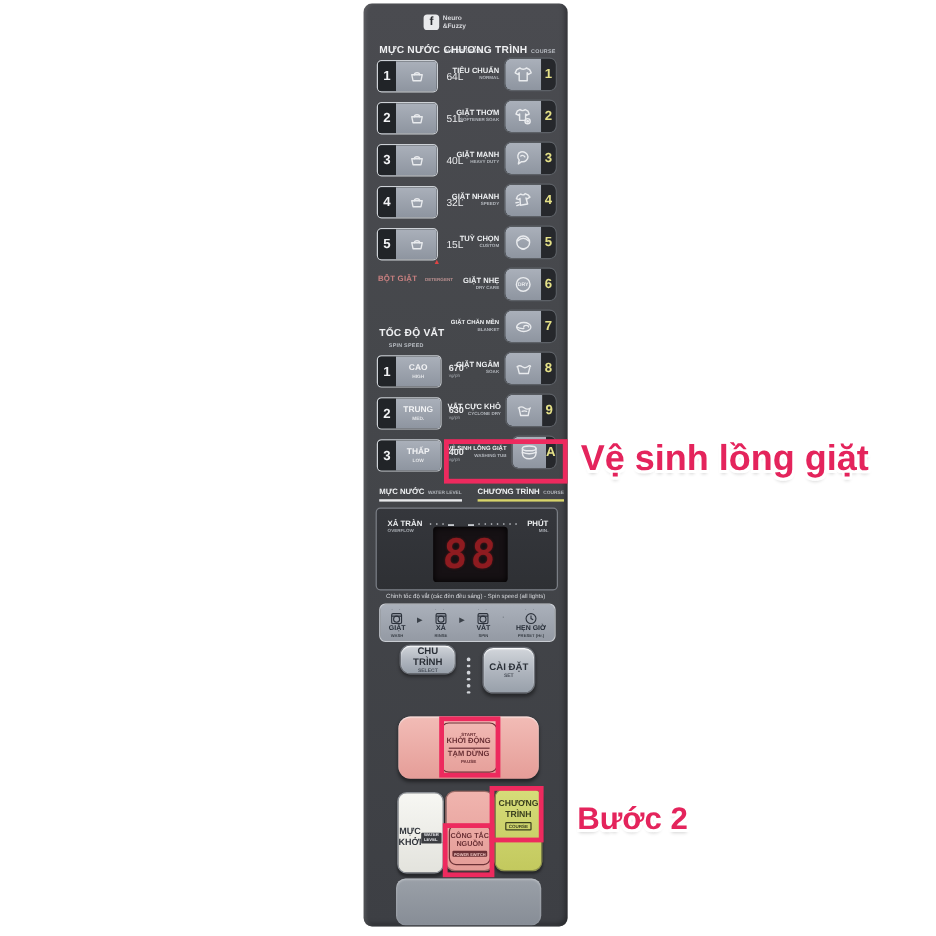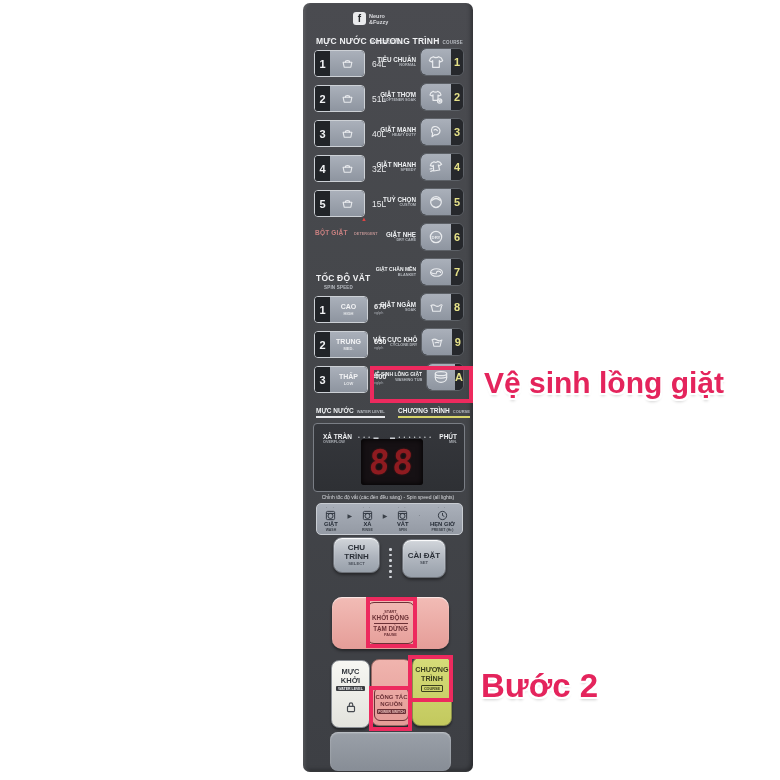--- a/index.html
+++ b/index.html
@@ -85,39 +85,39 @@
   .pstep .pl1 { color:#232a34; font-weight:bold; font-size:5.8px; line-height:7px; white-space:nowrap; }
   .pstep .pl2 { color:#3a4048; font-weight:bold; font-size:3.5px; line-height:4px; white-space:nowrap; }
   .parrow { color:#3a4048; font-size:6px; margin:0 1px; align-self:flex-start; padding-top:8px; }
 
   
   .bigkey { position:absolute; border-radius:9px; background:linear-gradient(180deg,#d2d6db 0%,#aeb4bd 55%,#98a0aa 100%);
     border:1px solid #6d7178; box-shadow:0 2px 3px rgba(0,0,0,.4), inset 0 1px 1px #fff;
     display:flex; flex-direction:column; align-items:center; justify-content:center; }
   .bigkey .k1 { color:#2b3038; font-weight:bold; font-size:8px; line-height:9px; text-align:center; }
   .bigkey .k2 { color:#4a505a; font-weight:bold; font-size:4.2px; line-height:6px; }
-  .key-select { left:30px; top:534px; width:47px; height:36px;justify-content:center; }
+  .key-select { left:30px; top:534px; width:47px; height:25px;justify-content:center; }
   .key-set { left:99px; top:536px; width:44px; height:39px; }
   .vdots { position:absolute; left:86px; top:545px; display:flex; flex-direction:column; gap:3px; }
   .vdots i { width:2.5px; height:2.5px; background:#d2d5da; border-radius:50%; }
 
   
   .startbtn { position:absolute; left:29px; top:594px; width:117px; height:52px; border-radius:10px;
     background:linear-gradient(180deg,#f2bcb6,#e59d98); box-shadow:0 2px 3px rgba(0,0,0,.45), inset 0 1px 1px rgba(255,255,255,.7);
     display:flex; align-items:center; justify-content:center; }
   .startlbl { width:48px; height:42px; border:1.6px solid #6b3136; border-radius:7px; display:flex; flex-direction:column;
     align-items:center; justify-content:center; color:#6b3136; }
   .startlbl .s1 { font-size:3.8px; font-weight:bold; }
   .startlbl .s2 { font-size:6.3px; font-weight:bold; line-height:7.5px; }
   .startlbl .div { width:34px; border-top:1px solid #6b3136; margin:1.5px 0; }
 
   
   .btn-waterlevel { position:absolute; left:331px; top:660px; width:39px; height:68px; border-radius:8px;
     background:linear-gradient(180deg,#f7f7f3,#e3e3dd); border:1px solid #8a8e94; box-shadow:0 2px 2px rgba(0,0,0,.4);
-    display:flex; flex-direction:column; align-items:center; padding-top:7px; }
+    display:flex; flex-direction:row; align-items:center; padding-top:7px; }
   .btn-waterlevel .w1 { color:#33373d; font-weight:bold; font-size:7.5px; line-height:8.5px; text-align:center; }
   .btn-waterlevel .w2 { color:#6a6e74; font-weight:bold; font-size:3.5px; margin-top:1px; background:#3a3c40; color:#e8e9ec; padding:.5px 2px; border-radius:1px; }
   .btn-power { position:absolute; left:371px; top:659px; width:41px; height:67px; border-radius:8px;
     background:linear-gradient(180deg,#f0b4ae,#e49c97); border:1px solid #9a6a66; box-shadow:0 2px 2px rgba(0,0,0,.4);
     display:flex; align-items:flex-end; justify-content:center; padding-bottom:4px; }
   .powerlbl { width:35px; height:34px; border:1.4px solid #6b3136; border-radius:6px; display:flex; flex-direction:column;
     align-items:center; justify-content:center; color:#6b3136; }
   .powerlbl .p1 { font-size:6px; font-weight:bold; line-height:7px; }
   .powerlbl .p2 { font-size:3.3px; font-weight:bold; margin-top:1px; background:#6b3136; color:#f0c7c2; padding:.5px 1.5px; border-radius:1px; }
   .btn-course { position:absolute; left:412px; top:657px; width:40px; height:69px; border-radius:8px;
@@ -128,21 +128,21 @@
 
   .handle { position:absolute; left:330px; top:732px; width:121px; height:39px; border-radius:8px;
     background:linear-gradient(180deg,#9aa0a8,#878d96); box-shadow:inset 0 1px 2px rgba(255,255,255,.4); }
 
   
   .ann-box { position:absolute; border:4px solid #ed2a5e; }
   .ann-text { position:absolute; color:#e4245c; font-weight:bold; white-space:nowrap;
     text-shadow:-2px -2px 0 #fff, 2px -2px 0 #fff, -2px 2px 0 #fff, 2px 2px 0 #fff, -2px 0 0 #fff, 2px 0 0 #fff, 0 -2px 0 #fff, 0 2px 0 #fff, 0 3px 3px rgba(0,0,0,.18); }
   .ann-tubclean { left:484px; top:366px; font-size:30px; }
   .ann-step3 { left:428px; top:604px; font-size:27px; }
-  .ann-step2 { left:481px; top:667px; font-size:33px; }
+  .ann-step2 { left:481px; top:667px; font-size:26px; }
   .ann-step1 { left:334px; top:732px; font-size:27px; }
 
   svg.ic { display:block; }
 </style>
 </head>
 <body>
 
 <div id="stage">
   <div class="panel">
 

